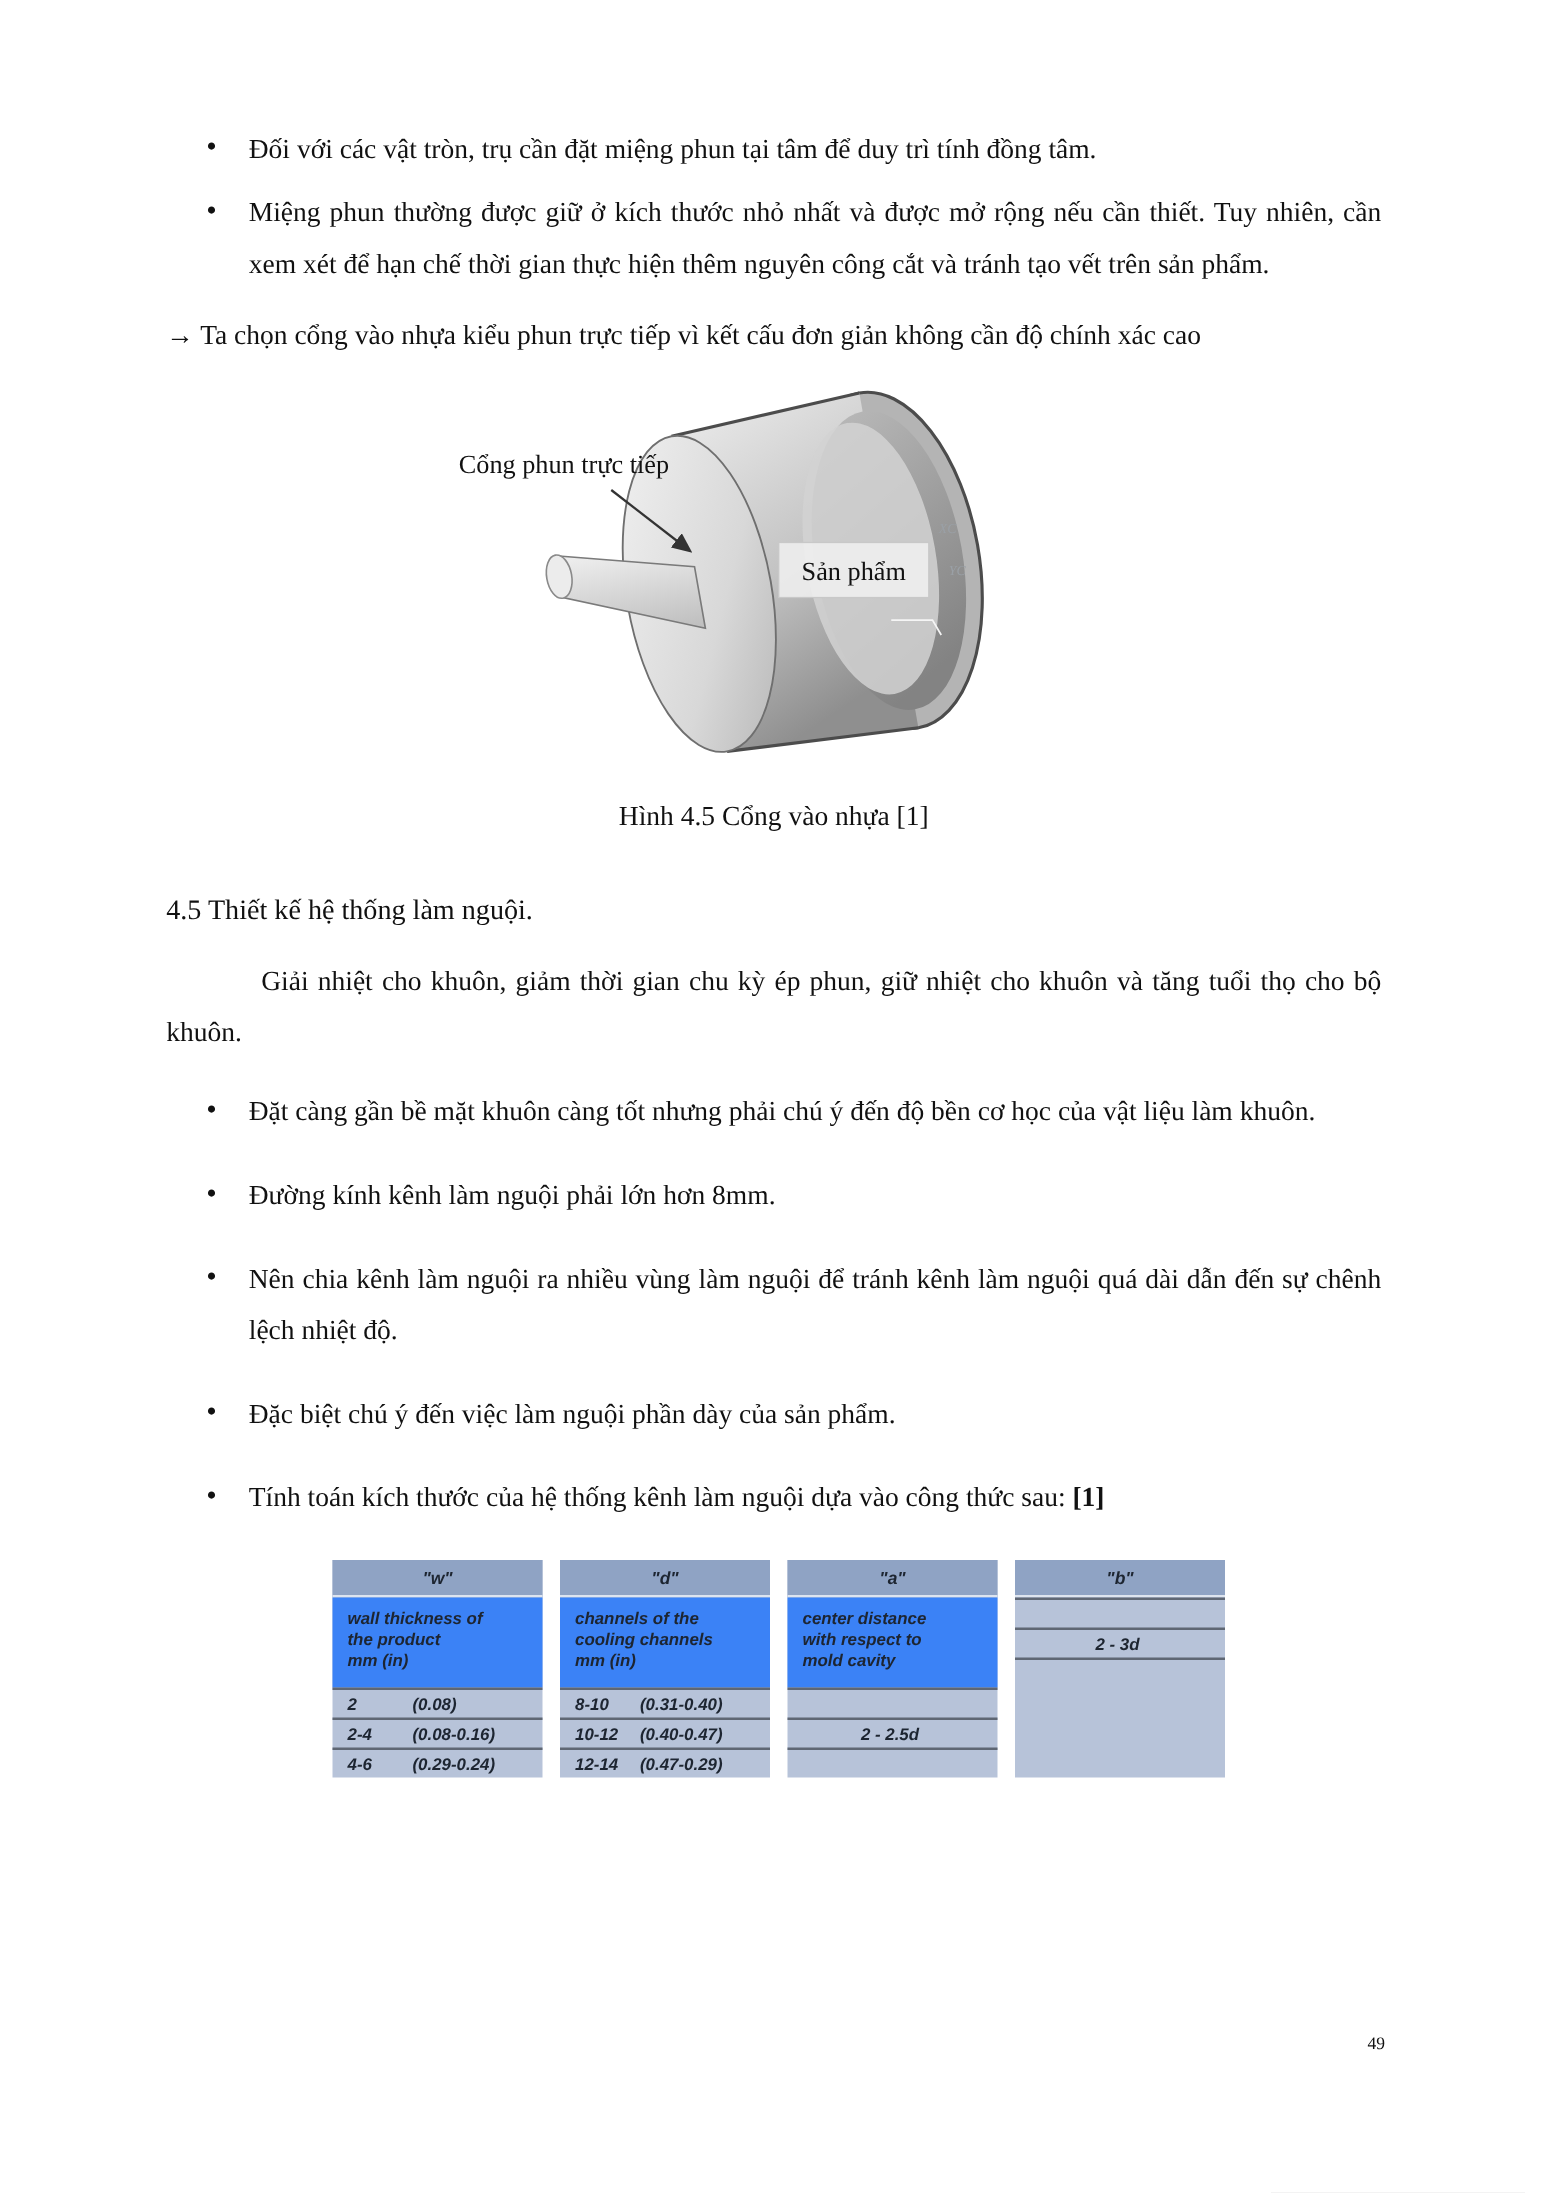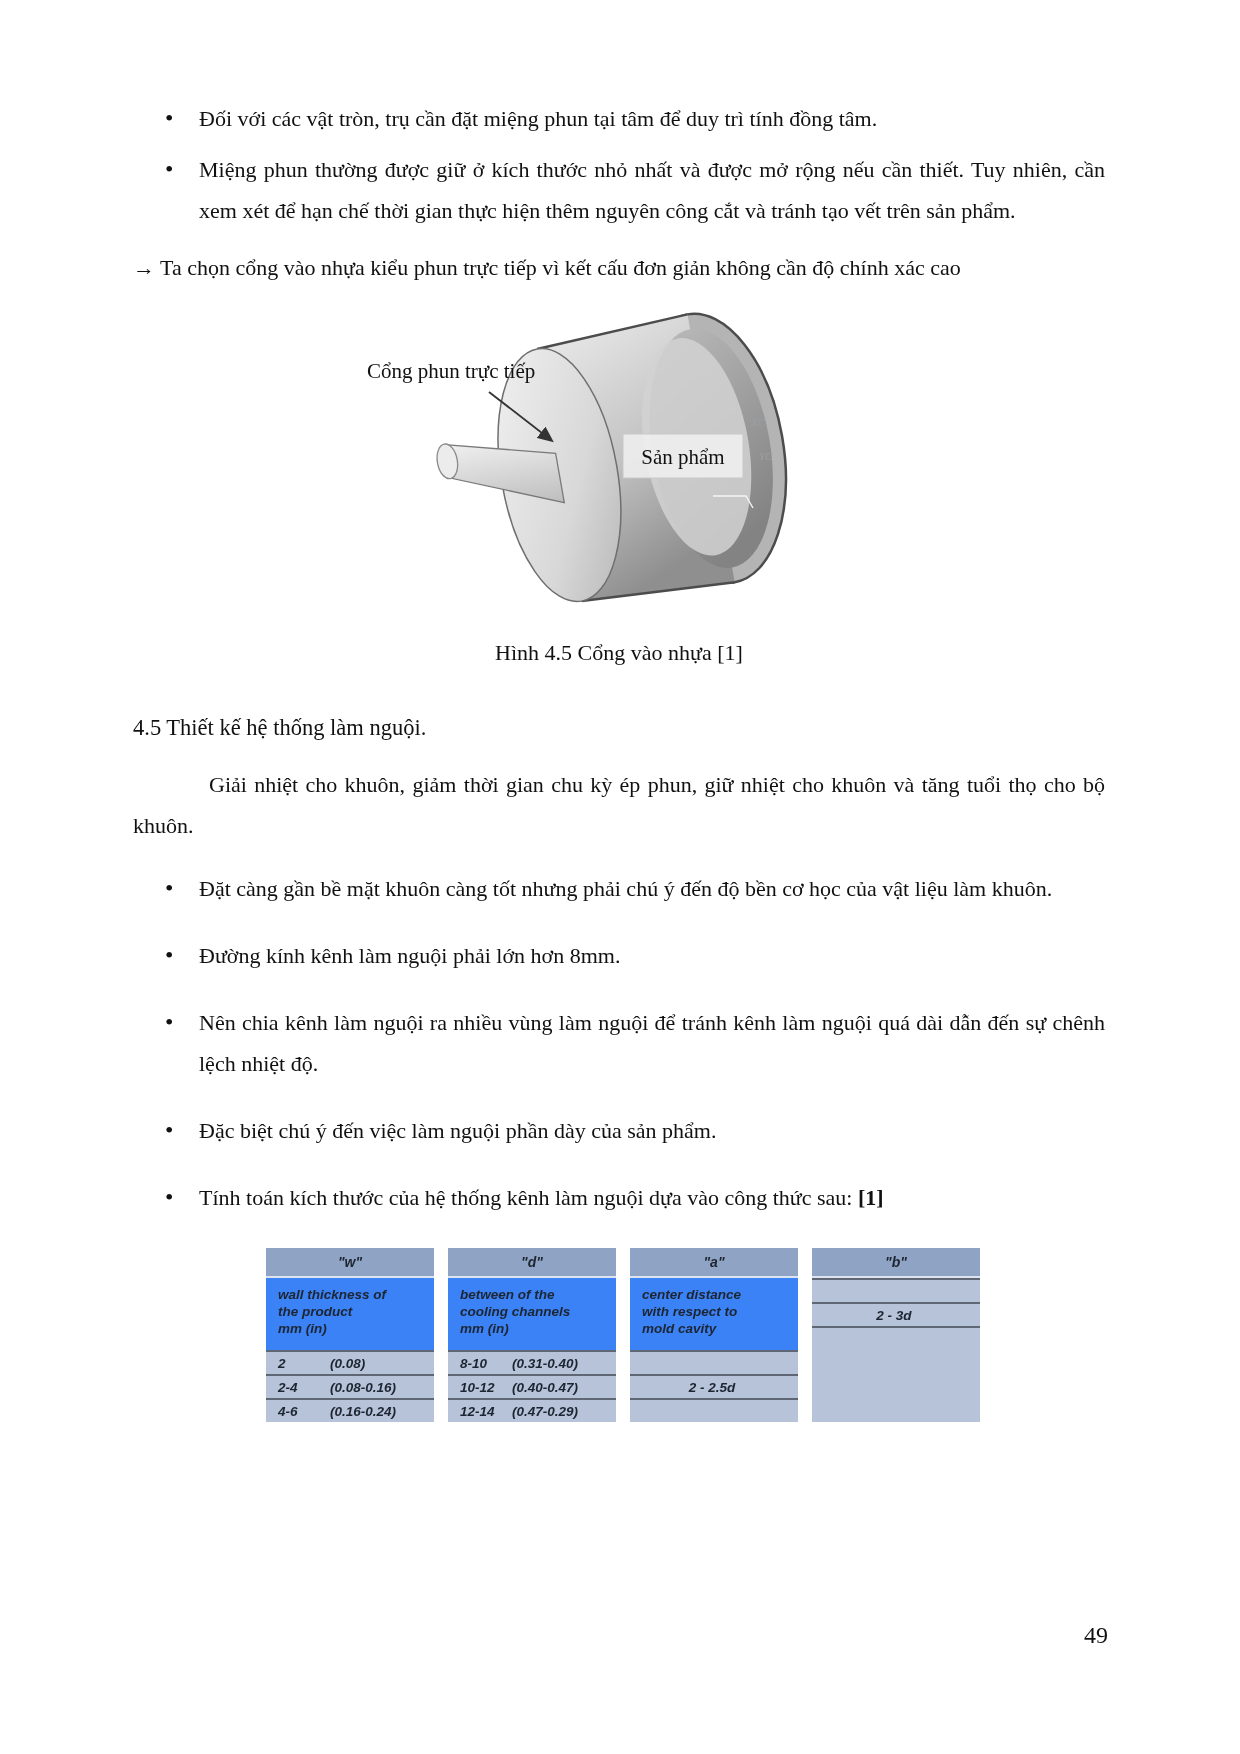--- a/index.html
+++ b/index.html
@@ -79,21 +79,21 @@
     padding-left:12px;
     box-sizing:border-box;
   }
   .trow .cell-val{display:inline-block;width:52px;}
   .trow.center{justify-content:center;padding-left:0;padding-right:4px;}
   
   .page-number{
     position:absolute;
     right:132px;
     bottom:98px;
-    font-size:24px;
+    font-size:14px;
   }
   svg text{font-family:"Liberation Serif", serif;}
 </style>
 </head>
 <body>
 
 <div class="page">
 
   <div class="blist blist-top">
     <div class="bitem">
@@ -203,28 +203,28 @@
       <div class="trow">
         <span class="cell-val">2</span>
         <span>(0.08)</span>
       </div>
       <div class="trow">
         <span class="cell-val">2-4</span>
         <span>(0.08-0.16)</span>
       </div>
       <div class="trow">
         <span class="cell-val">4-6</span>
-        <span>(0.16-0.24)</span>
+        <span>(0.29-0.24)</span>
       </div>
     </div>
 
     <div class="tcol">
       <div class="tcol-header">"d"</div>
       <div class="tcol-desc">
-        <div>between of the</div>
+        <div>channels of the</div>
         <div>cooling channels</div>
         <div>mm (in)</div>
       </div>
       <div class="trow">
         <span class="cell-val">8-10</span>
         <span>(0.31-0.40)</span>
       </div>
       <div class="trow">
         <span class="cell-val">10-12</span>
         <span>(0.40-0.47)</span>

